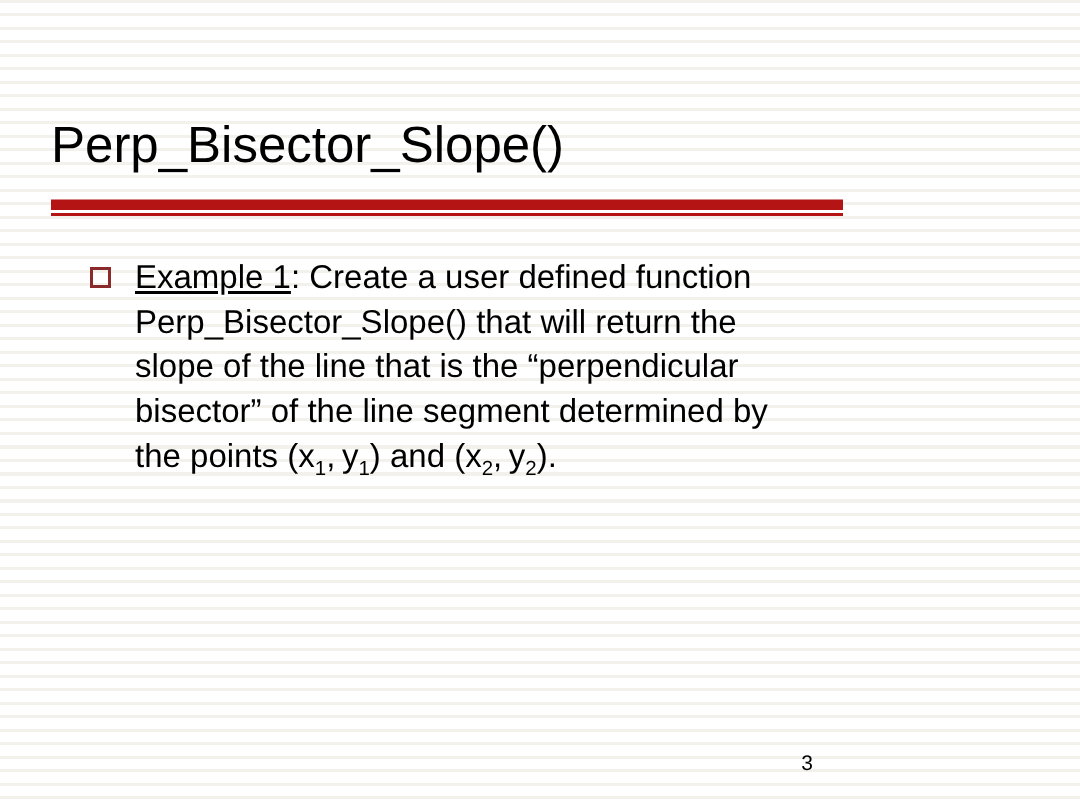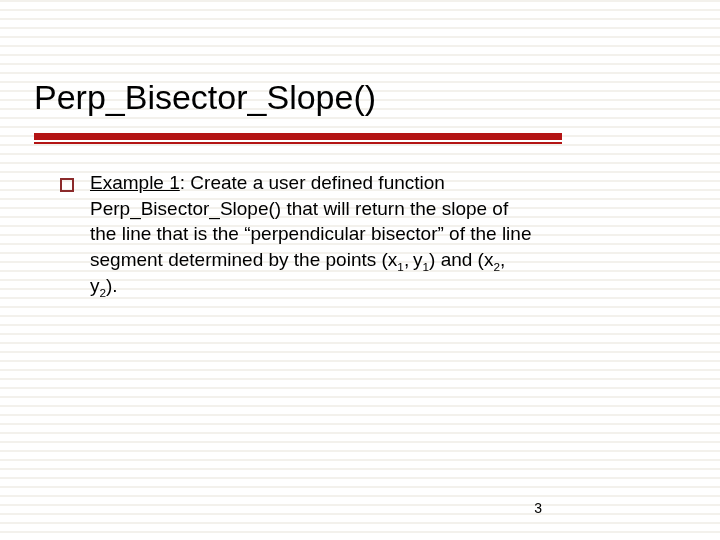--- a/index.html
+++ b/index.html
@@ -65,21 +65,21 @@
   }
   .bullet-marker {
     flex: 0 0 auto;
     width: 14px;
     height: 14px;
     border: 2px solid #8b2a2a;
     margin-top: 8px;
     margin-right: 16px;
   }
   .bullet-text {
-    font-size: 19px;
+    font-size: 22px;
     line-height: 1.35;
     color: #000;
     font-weight: 400;
   }
   .ul { text-decoration: underline; }
   sub { font-size: 0.62em; vertical-align: sub; line-height: 0; }
   .page-num {
     position: absolute;
     bottom: 24px;
     right: 54px;

